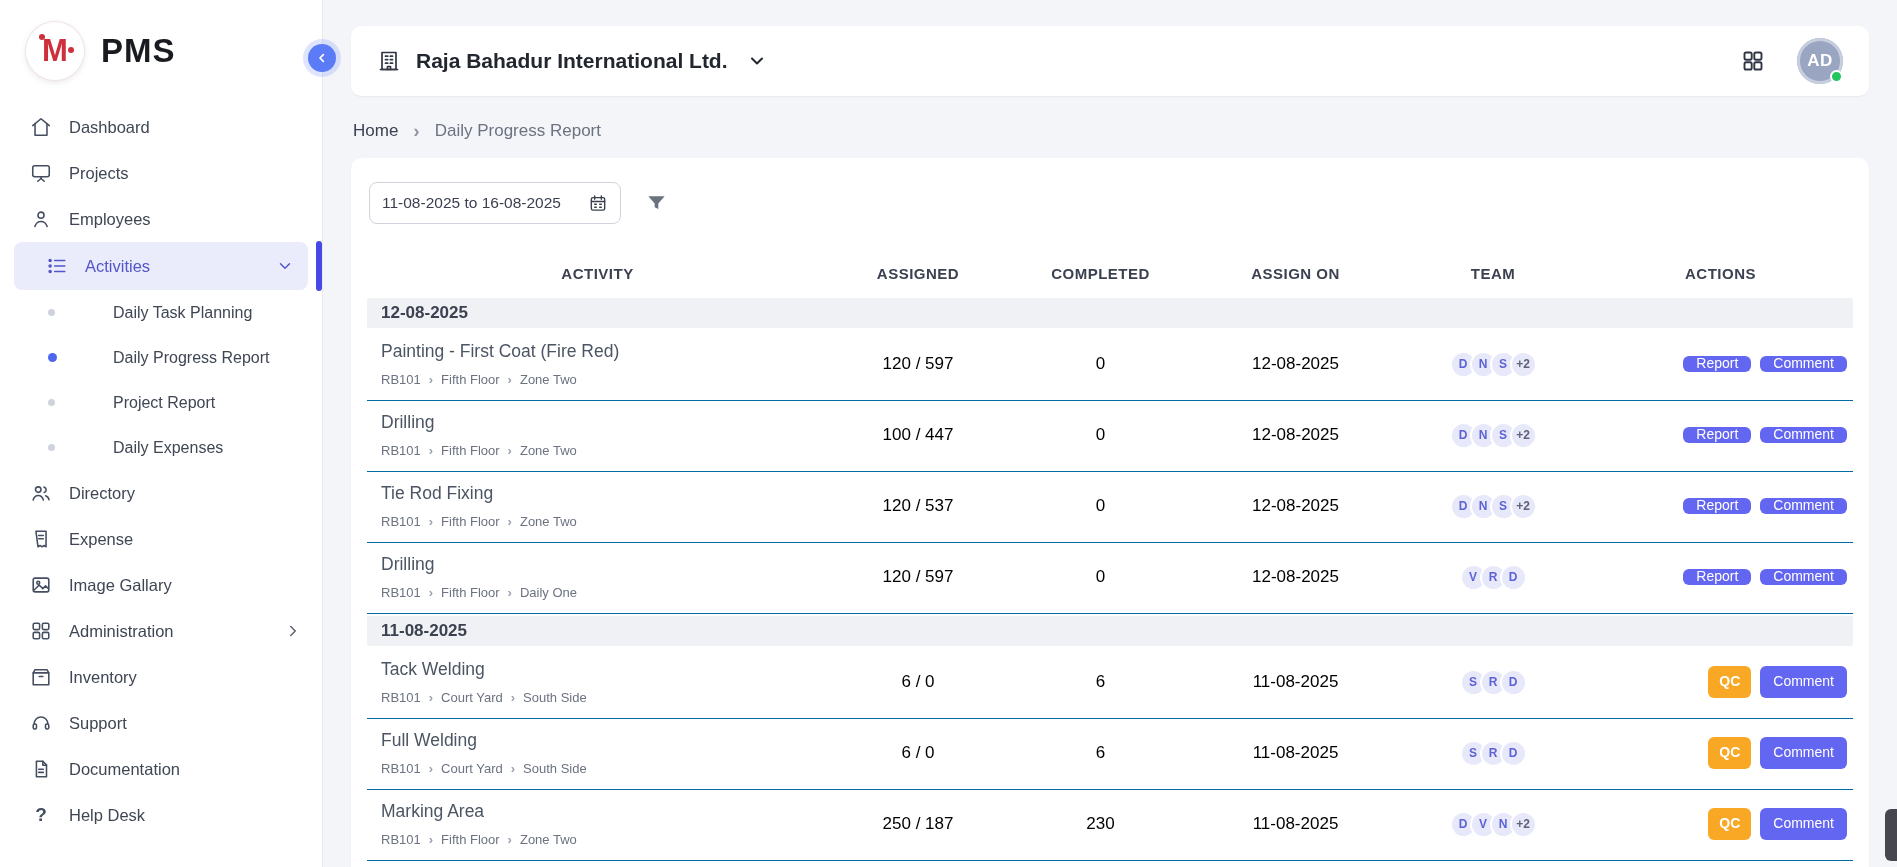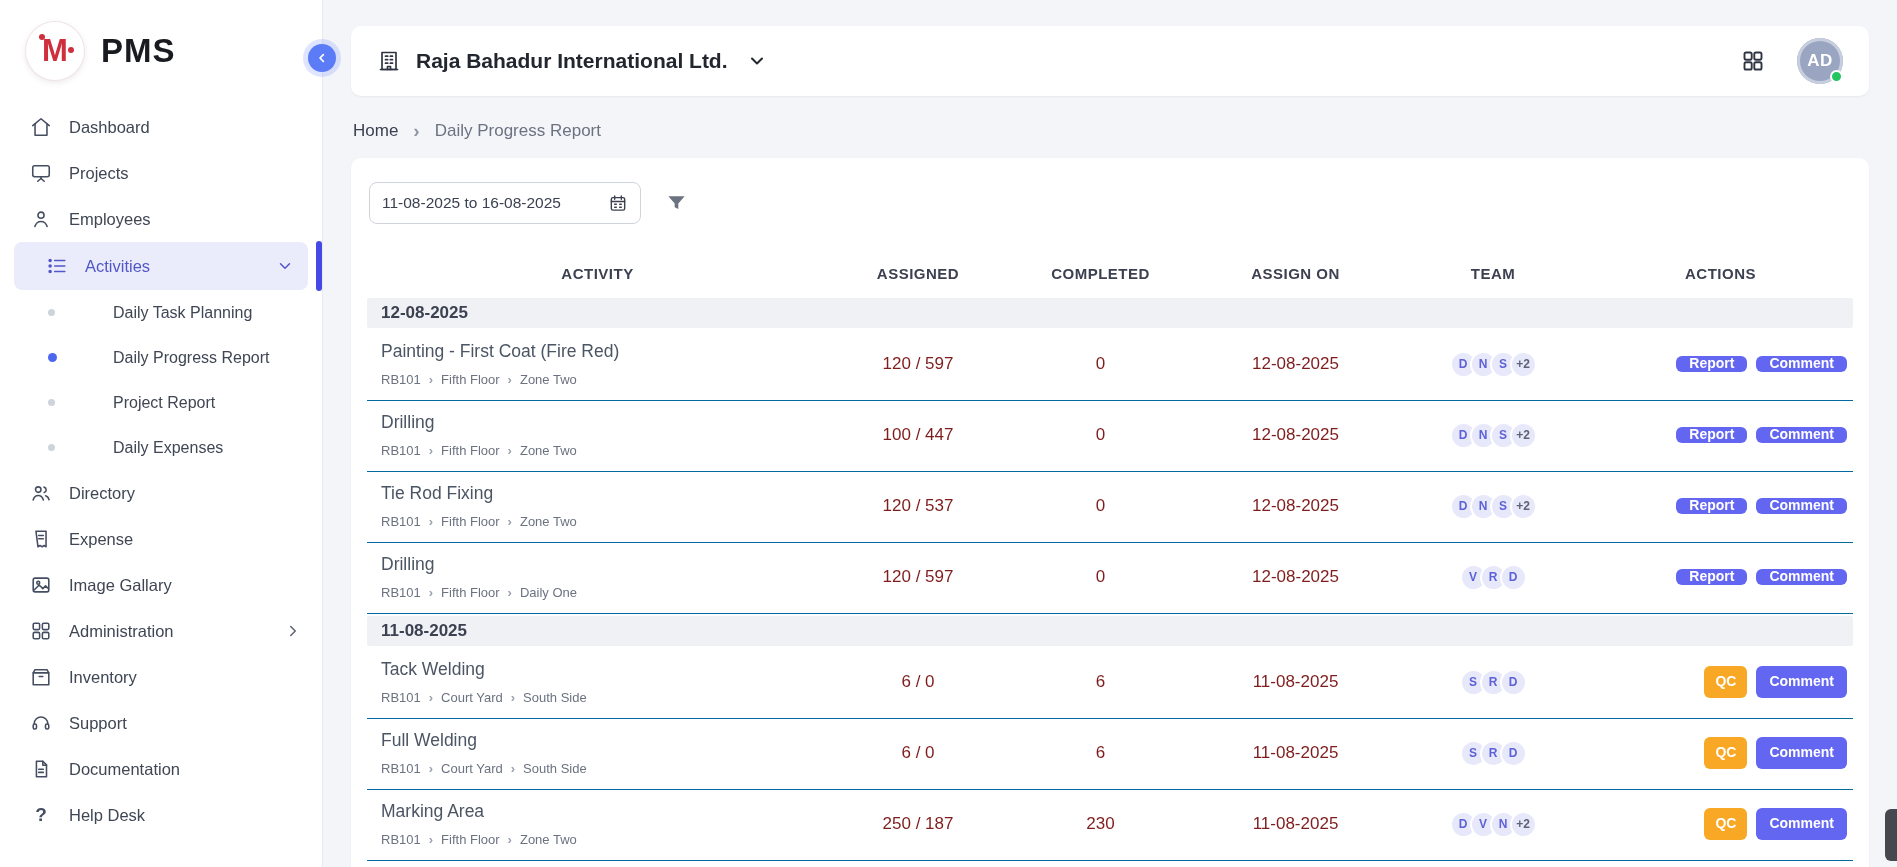--- a/index.html
+++ b/index.html
@@ -96,21 +96,21 @@
   .bc-home { color: #3b4150; cursor: pointer; }
   .bc-sep::before { content: "›"; color: #8f96a3; font-size: 19px; font-weight: 700; }
   .bc-current { color: #6b7280; }
 
   .content-card {
     background: #fff; border-radius: 10px; padding: 24px 16px 0;
     box-shadow: 0 1px 2px rgba(16,24,40,.05); min-height: 660px;
   }
   .filter-row { display: flex; align-items: center; gap: 24px; padding-left: 2px; }
   .date-input {
-    width: 272px; height: 42px; border: 1px solid #cfd4dc; border-radius: 8px;
+    width: 252px; height: 42px; border: 1px solid #cfd4dc; border-radius: 8px;
     display: flex; align-items: center; justify-content: space-between; gap: 10px;
     padding: 0 12px; font-size: 15.5px; color: #3b4150; background: #fff; cursor: pointer;
   }
   .calendar-icon { width: 20px; height: 20px; color: #3b4150; }
   .funnel-icon { width: 23px; height: 23px; color: #6b7280; cursor: pointer; }
 
   
   .tbl { margin-top: 26px; --cols: 1fr 180px 185px 205px 190px 265px; }
   .thead { display: grid; grid-template-columns: var(--cols); align-items: center; height: 46px; }
   .th { font-size: 15px; font-weight: 700; color: #3b4150; letter-spacing: .5px; text-align: center; }
@@ -119,33 +119,33 @@
     display: flex; align-items: center; padding: 0 14px;
     font-size: 17px; font-weight: 700; color: #3b4150;
   }
   .trow {
     display: grid; grid-template-columns: var(--cols); align-items: center;
     padding: 11px 0 13px; border-bottom: 1px solid #0369a1;
   }
   .act-name { font-size: 17.5px; color: #4b5563; padding-left: 14px; cursor: pointer; }
   .act-path { display: flex; align-items: center; gap: 8px; padding-left: 14px; margin-top: 10px; font-size: 13px; color: #6b7280; }
   .path-chev::before { content: "›"; color: #9aa1ac; font-size: 13px; font-weight: 700; }
-  .cell.num { text-align: center; font-size: 17px; color: #7f1d1d; }
+  .cell.num { text-align: center; font-size: 17px; color: #000000; }
   .cell.team { display: flex; justify-content: center; }
   .chip {
     width: 27px; height: 27px; border-radius: 50%;
     background: var(--chip-bg, #e7e9fb); color: var(--chip-text, #5d62d6);
     font-size: 12px; font-weight: 700; display: flex; align-items: center; justify-content: center;
     border: 2px solid #fff; margin-left: -7px; cursor: pointer;
   }
   .chip:first-child { margin-left: 0; }
   .chip.extra { color: #5d6374; }
   .cell.actions { display: flex; justify-content: flex-end; gap: 9px; padding-right: 6px; }
   .btn {
-    border: none; border-radius: 6px; color: #fff; font-size: 14px; font-weight: 700;
+    border: none; border-radius: 6px; color: #fff; font-size: 14px; font-weight: 400;
     padding: 0 13px; cursor: pointer; font-family: inherit; line-height: 1.1;
   }
   .btn-indigo { background: var(--accent, #6366f1); }
   .btn-qc { background: var(--qc-orange, #f9a826); font-weight: 700; padding: 8px 11px; }
 
   .page-scroll {
     position: fixed; right: 0; bottom: 6px; width: 12px; height: 52px;
     border-radius: 6px 0 0 6px; background: #47484f; z-index: 9;
   }
 </style>

